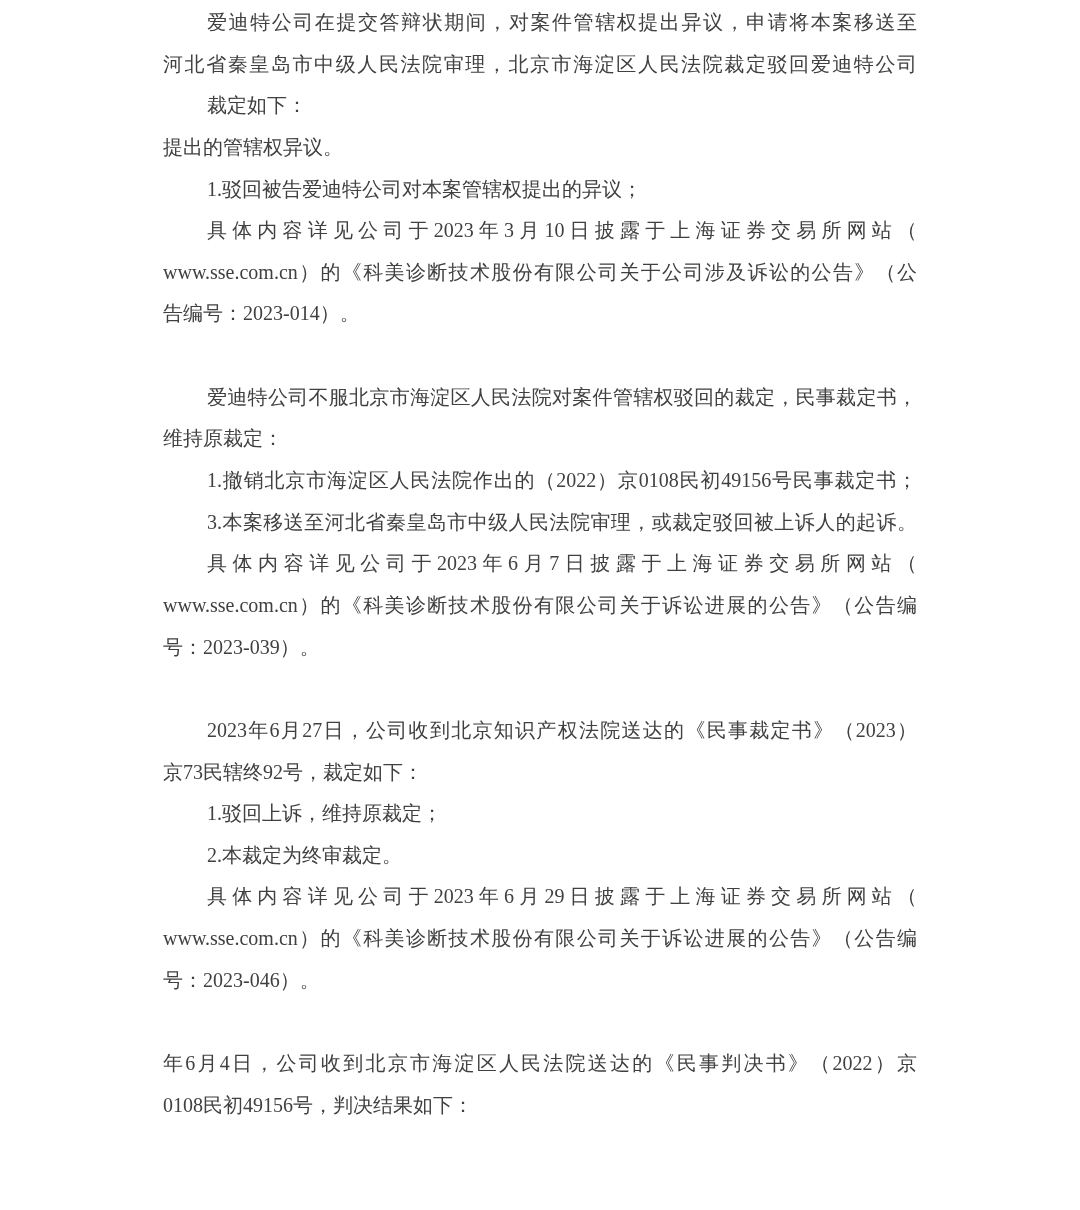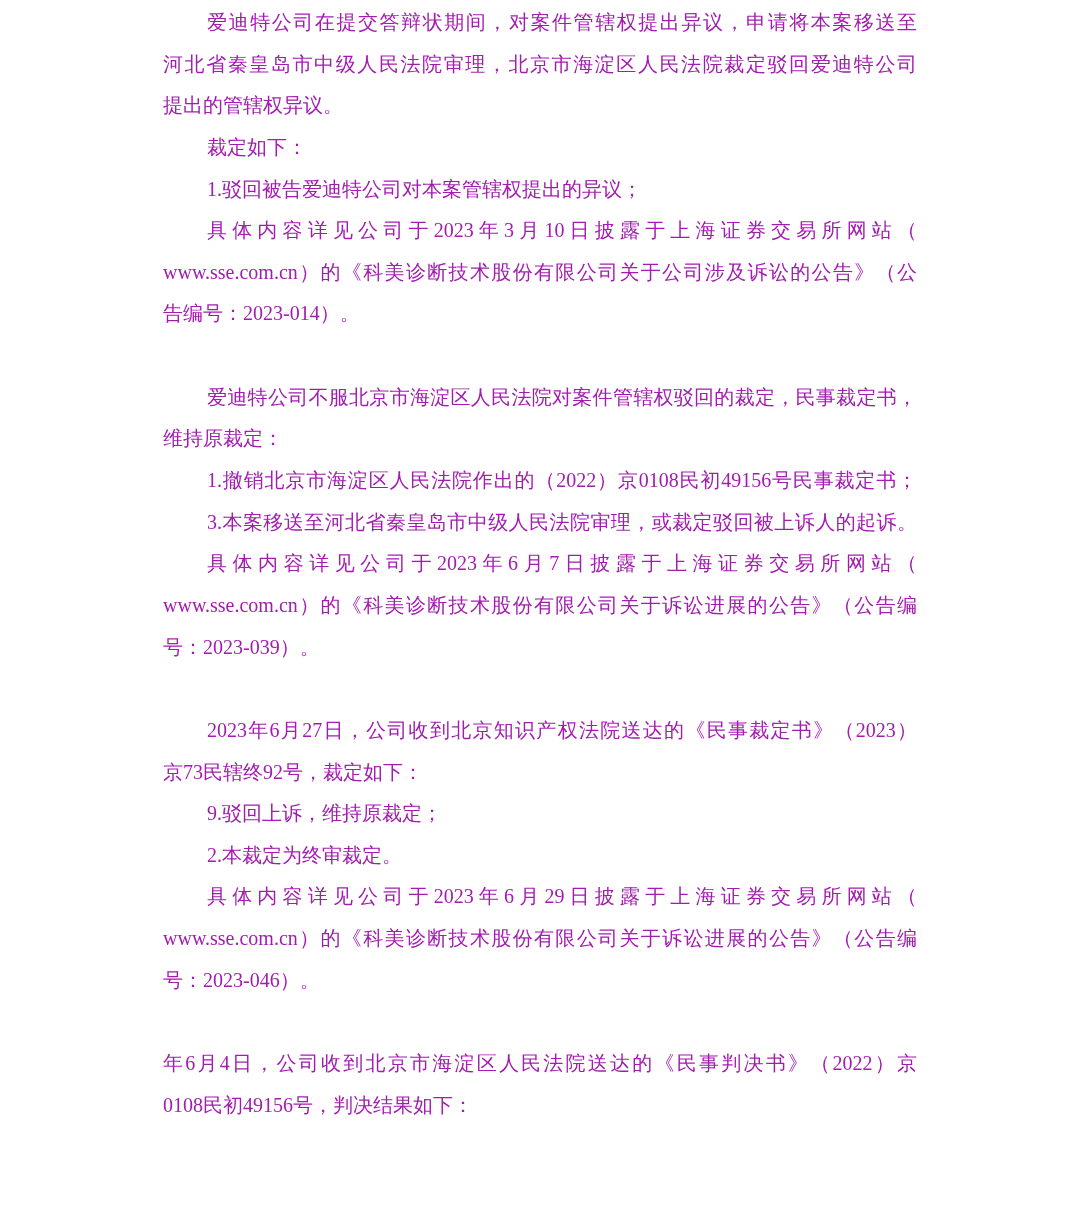--- a/index.html
+++ b/index.html
@@ -7,21 +7,21 @@
     padding: 0;
     background: #ffffff;
   }
   .page {
     position: relative;
     width: 1080px;
     height: 1210px;
     background: #ffffff;
     overflow: hidden;
     font-family: "Liberation Serif", "DejaVu Serif", serif;
-    color: #a21caf;
+    color: #404040;
   }
   .textblock {
     position: absolute;
     left: 163px;
     top: 2px;
     width: 754px;
     font-size: 20px;
     line-height: 41.64px;
     -webkit-font-smoothing: antialiased;
   }
@@ -41,38 +41,38 @@
     min-height: 41.64px;
   }
 </style>
 </head>
 <body>
 
 <div class="page">
   <div class="textblock">
       <div class="line indent stretch">爱迪特公司在提交答辩状期间，对案件管辖权提出异议，申请将本案移送至</div>
       <div class="line stretch">河北省秦皇岛市中级人民法院审理，北京市海淀区人民法院裁定驳回爱迪特公司</div>
+      <div class="line indent">裁定如下：</div>
       <div class="line">提出的管辖权异议。</div>
-      <div class="line indent">裁定如下：</div>
       <div class="line indent">1.驳回被告爱迪特公司对本案管辖权提出的异议；</div>
       <div class="line indent stretch">具体内容详见公司于2023年3月10日披露于上海证券交易所网站（</div>
       <div class="line stretch">www.sse.com.cn）的《科美诊断技术股份有限公司关于公司涉及诉讼的公告》（公</div>
       <div class="line">告编号：2023-014）。</div>
       <div class="line blank"></div>
       <div class="line indent stretch">爱迪特公司不服北京市海淀区人民法院对案件管辖权驳回的裁定，民事裁定书，</div>
       <div class="line">维持原裁定：</div>
       <div class="line indent stretch">1.撤销北京市海淀区人民法院作出的（2022）京0108民初49156号民事裁定书；</div>
       <div class="line indent stretch">3.本案移送至河北省秦皇岛市中级人民法院审理，或裁定驳回被上诉人的起诉。</div>
       <div class="line indent stretch">具体内容详见公司于2023年6月7日披露于上海证券交易所网站（</div>
       <div class="line stretch">www.sse.com.cn）的《科美诊断技术股份有限公司关于诉讼进展的公告》（公告编</div>
       <div class="line">号：2023-039）。</div>
       <div class="line blank"></div>
       <div class="line indent stretch">2023年6月27日，公司收到北京知识产权法院送达的《民事裁定书》（2023）</div>
       <div class="line">京73民辖终92号，裁定如下：</div>
-      <div class="line indent">9.驳回上诉，维持原裁定；</div>
+      <div class="line indent">1.驳回上诉，维持原裁定；</div>
       <div class="line indent">2.本裁定为终审裁定。</div>
       <div class="line indent stretch">具体内容详见公司于2023年6月29日披露于上海证券交易所网站（</div>
       <div class="line stretch">www.sse.com.cn）的《科美诊断技术股份有限公司关于诉讼进展的公告》（公告编</div>
       <div class="line">号：2023-046）。</div>
       <div class="line blank"></div>
       <div class="line stretch">年6月4日，公司收到北京市海淀区人民法院送达的《民事判决书》（2022）京</div>
       <div class="line">0108民初49156号，判决结果如下：</div>
     </div>
 </div>
 

